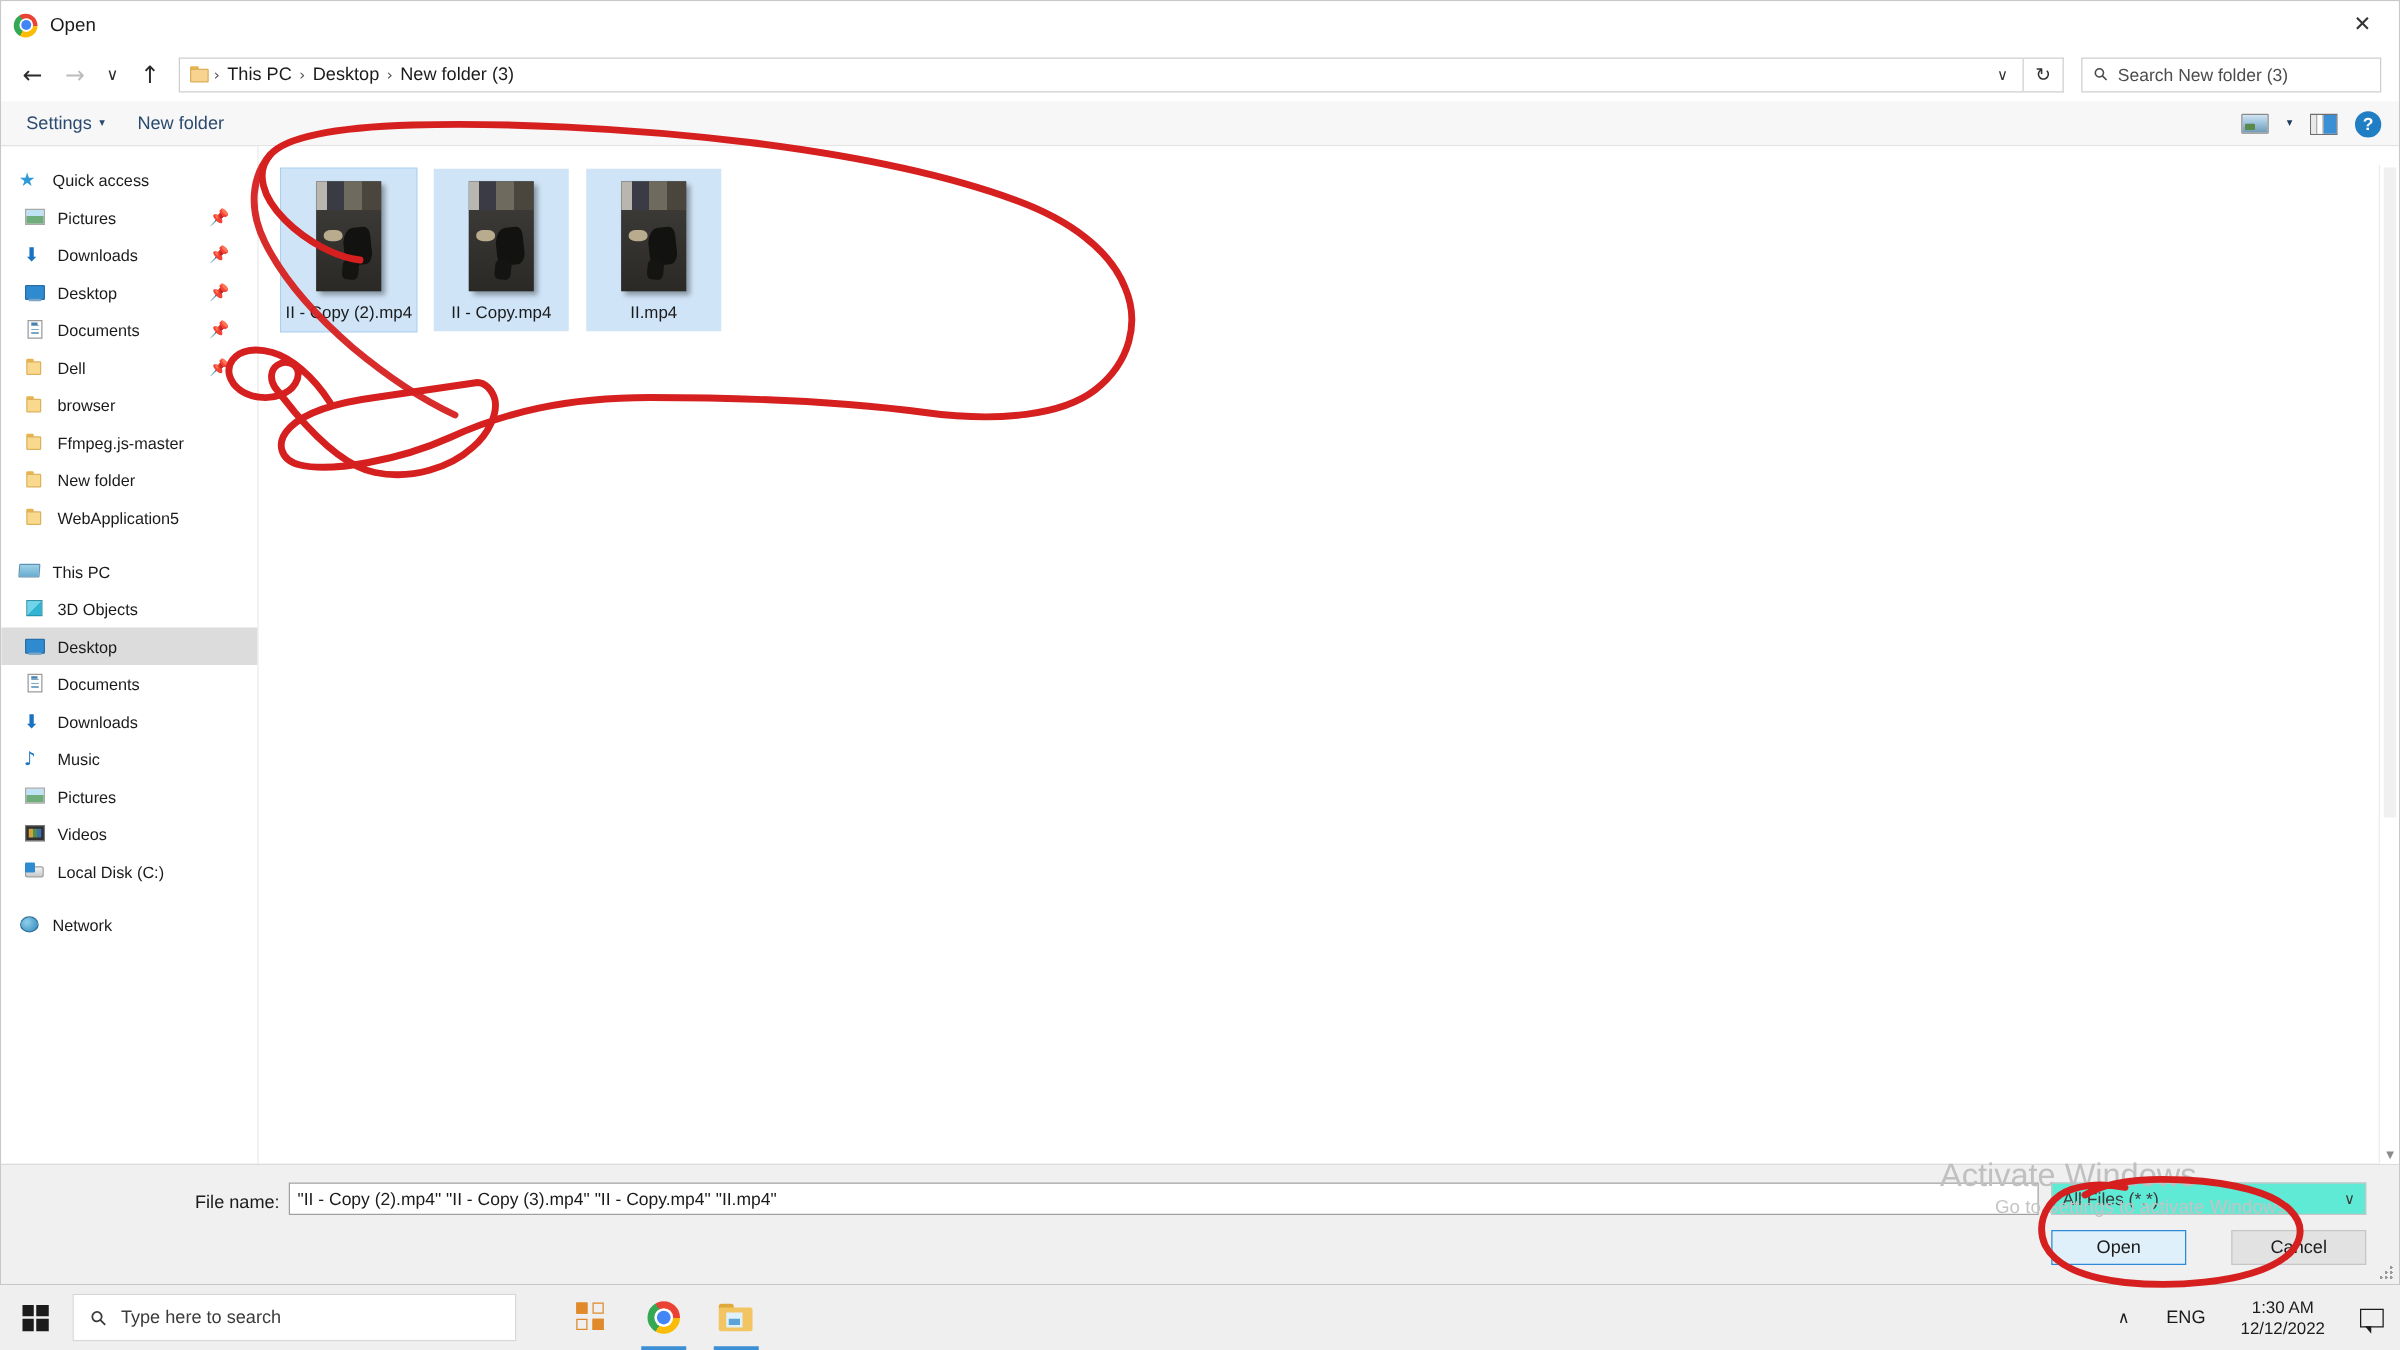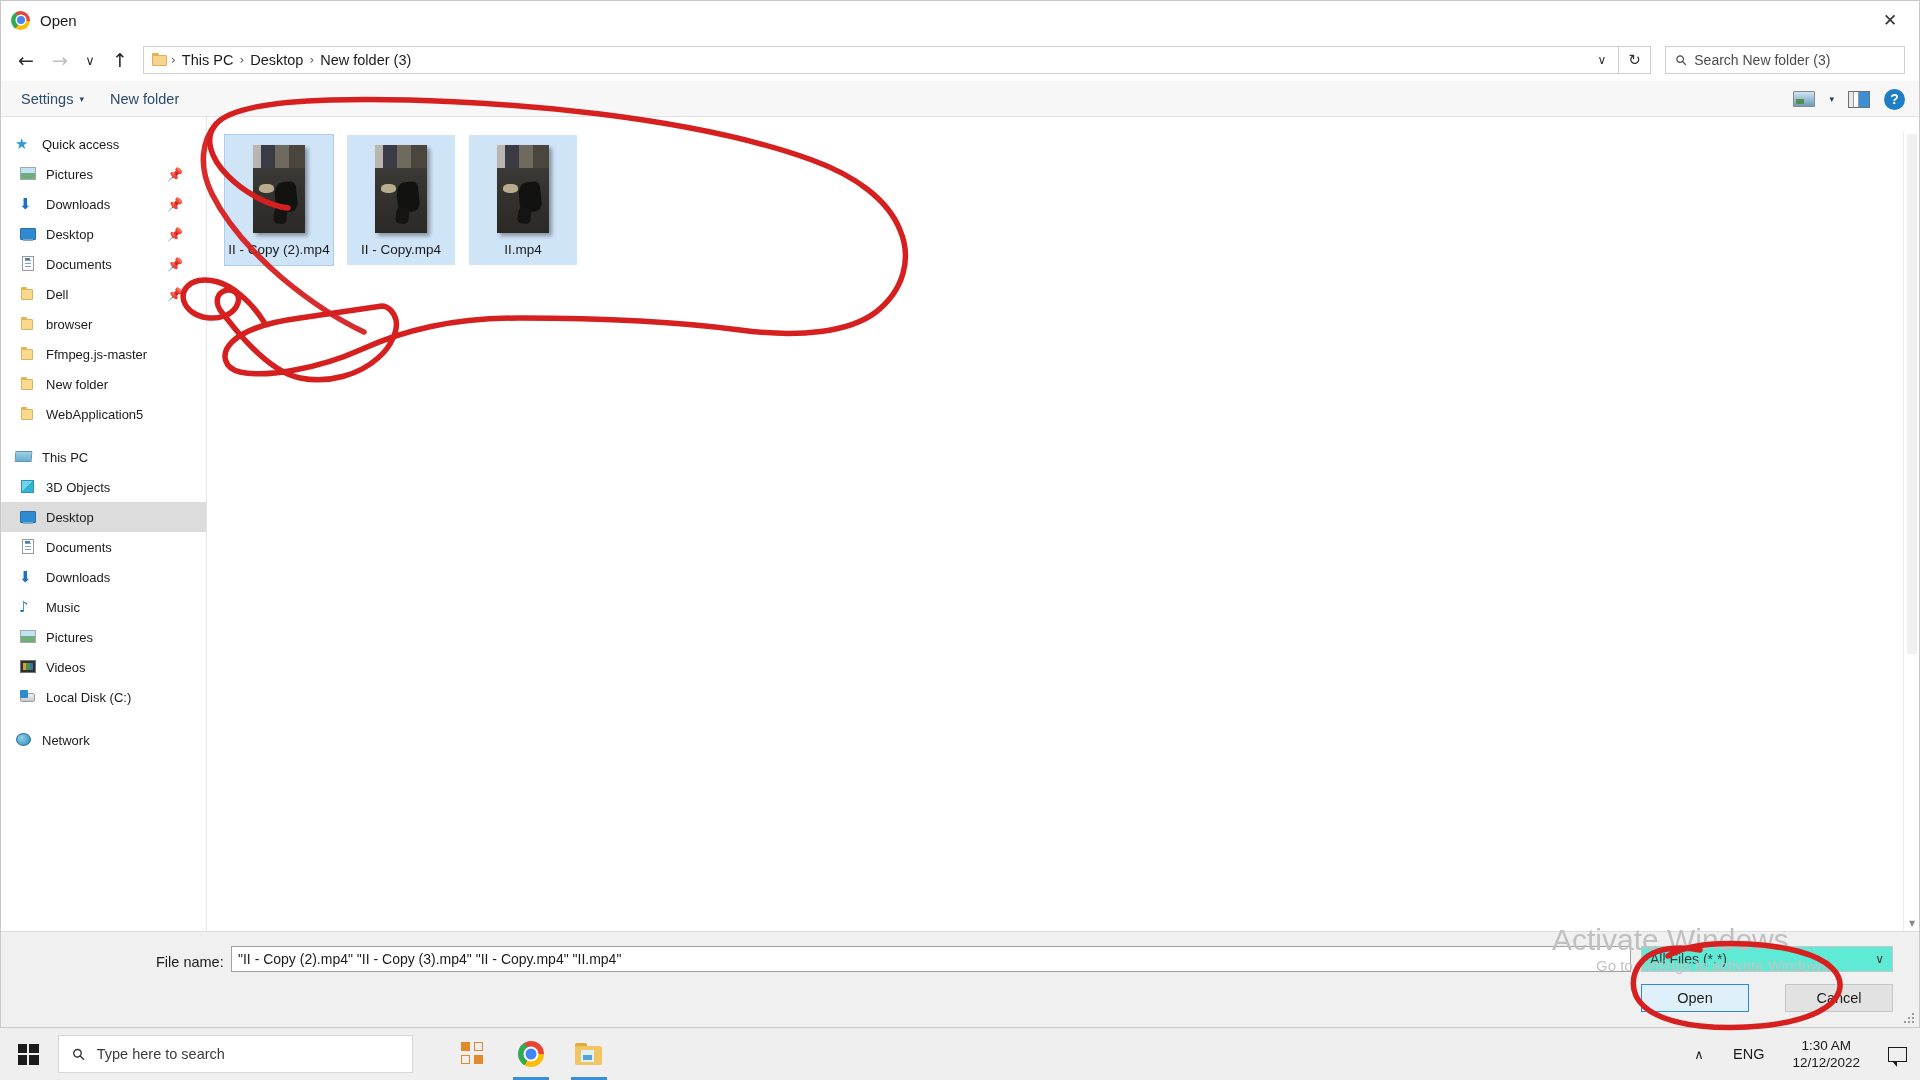--- a/index.html
+++ b/index.html
@@ -330,21 +330,21 @@
       radial-gradient(circle at 6px 6px, #9a9a9a 1px, transparent 1.2px),
       radial-gradient(circle at 10px 6px, #9a9a9a 1px, transparent 1.2px),
       radial-gradient(circle at 10px 2px, #9a9a9a 1px, transparent 1.2px);
   }
 
   
   .watermark {
     position: absolute; left: 1552px; top: 925px;
     color: #c3c3c3; pointer-events: none; z-index: 5;
   }
-  .wm-title { font-size: 30px; line-height: 30px; color: #c0c0c0; }
+  .wm-title { font-size: 26px; line-height: 30px; color: #c0c0c0; }
   .wm-sub { font-size: 15px; line-height: 22px; color: #c4c4c4; margin-left: 44px; }
 
   
   .annotation {
     position: absolute; left: 0; top: 0; width: 1920px; height: 1080px;
     pointer-events: none; z-index: 9;
   }
 
   
   .vscroll {

